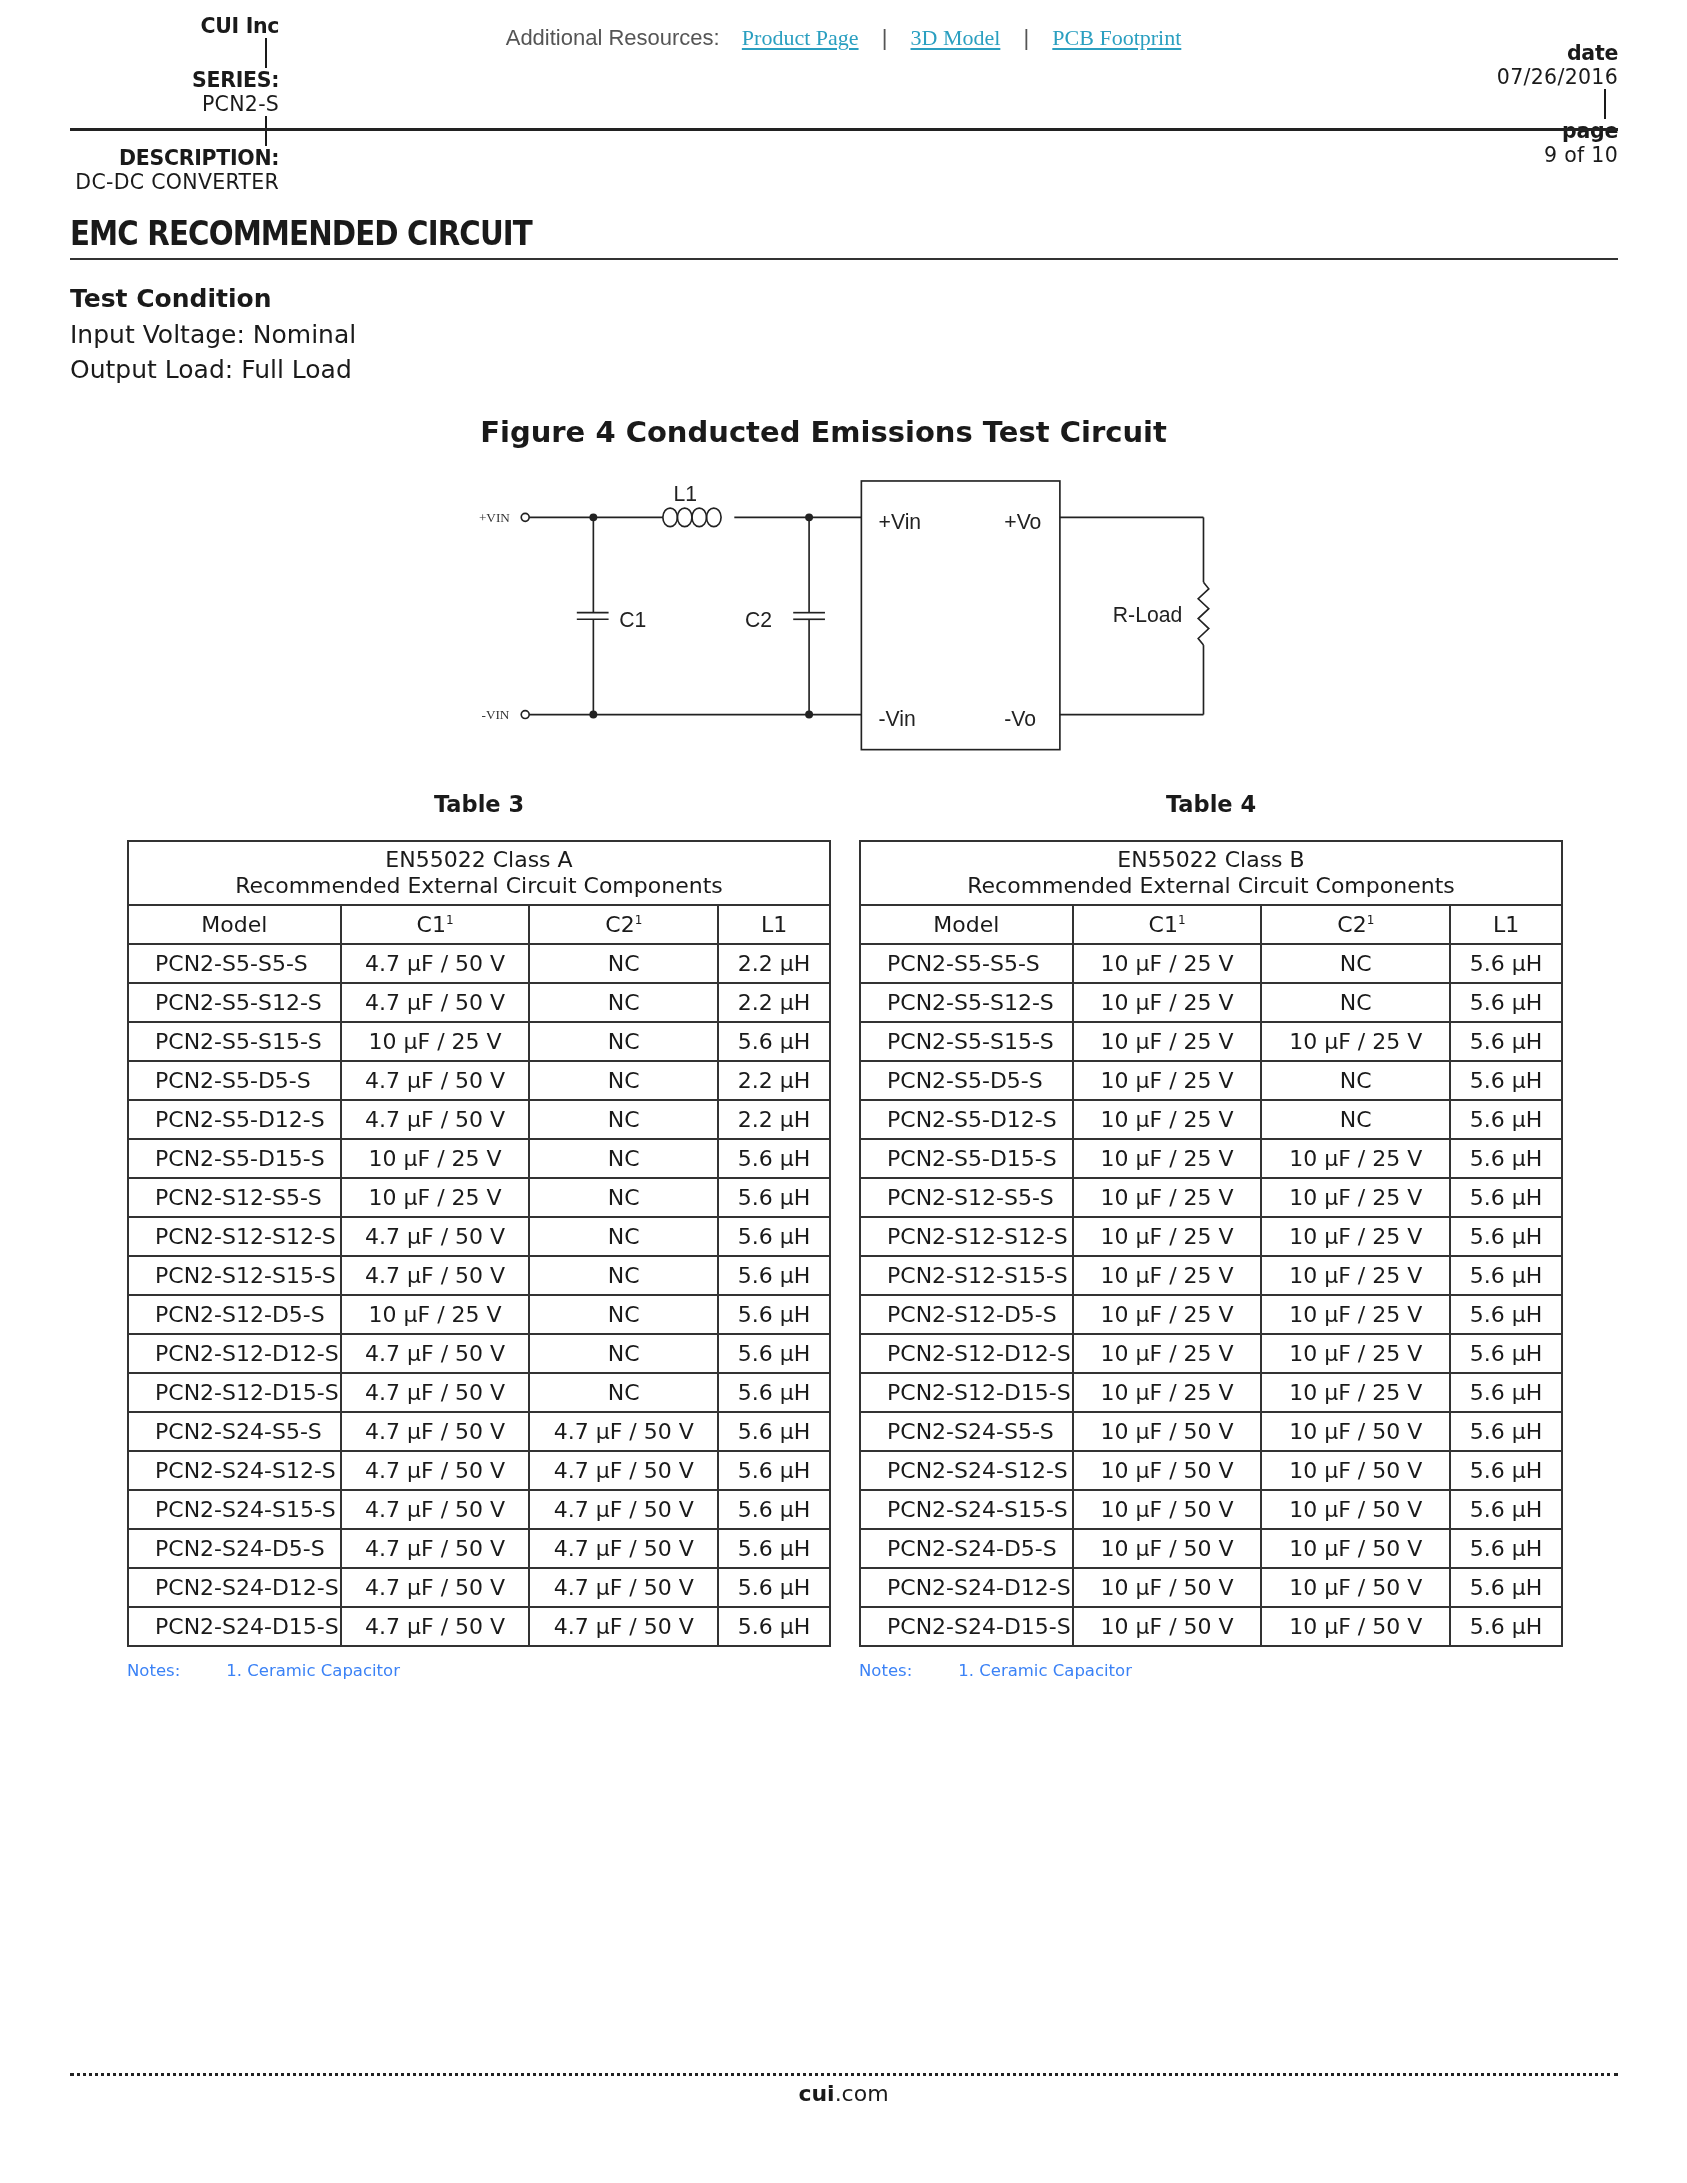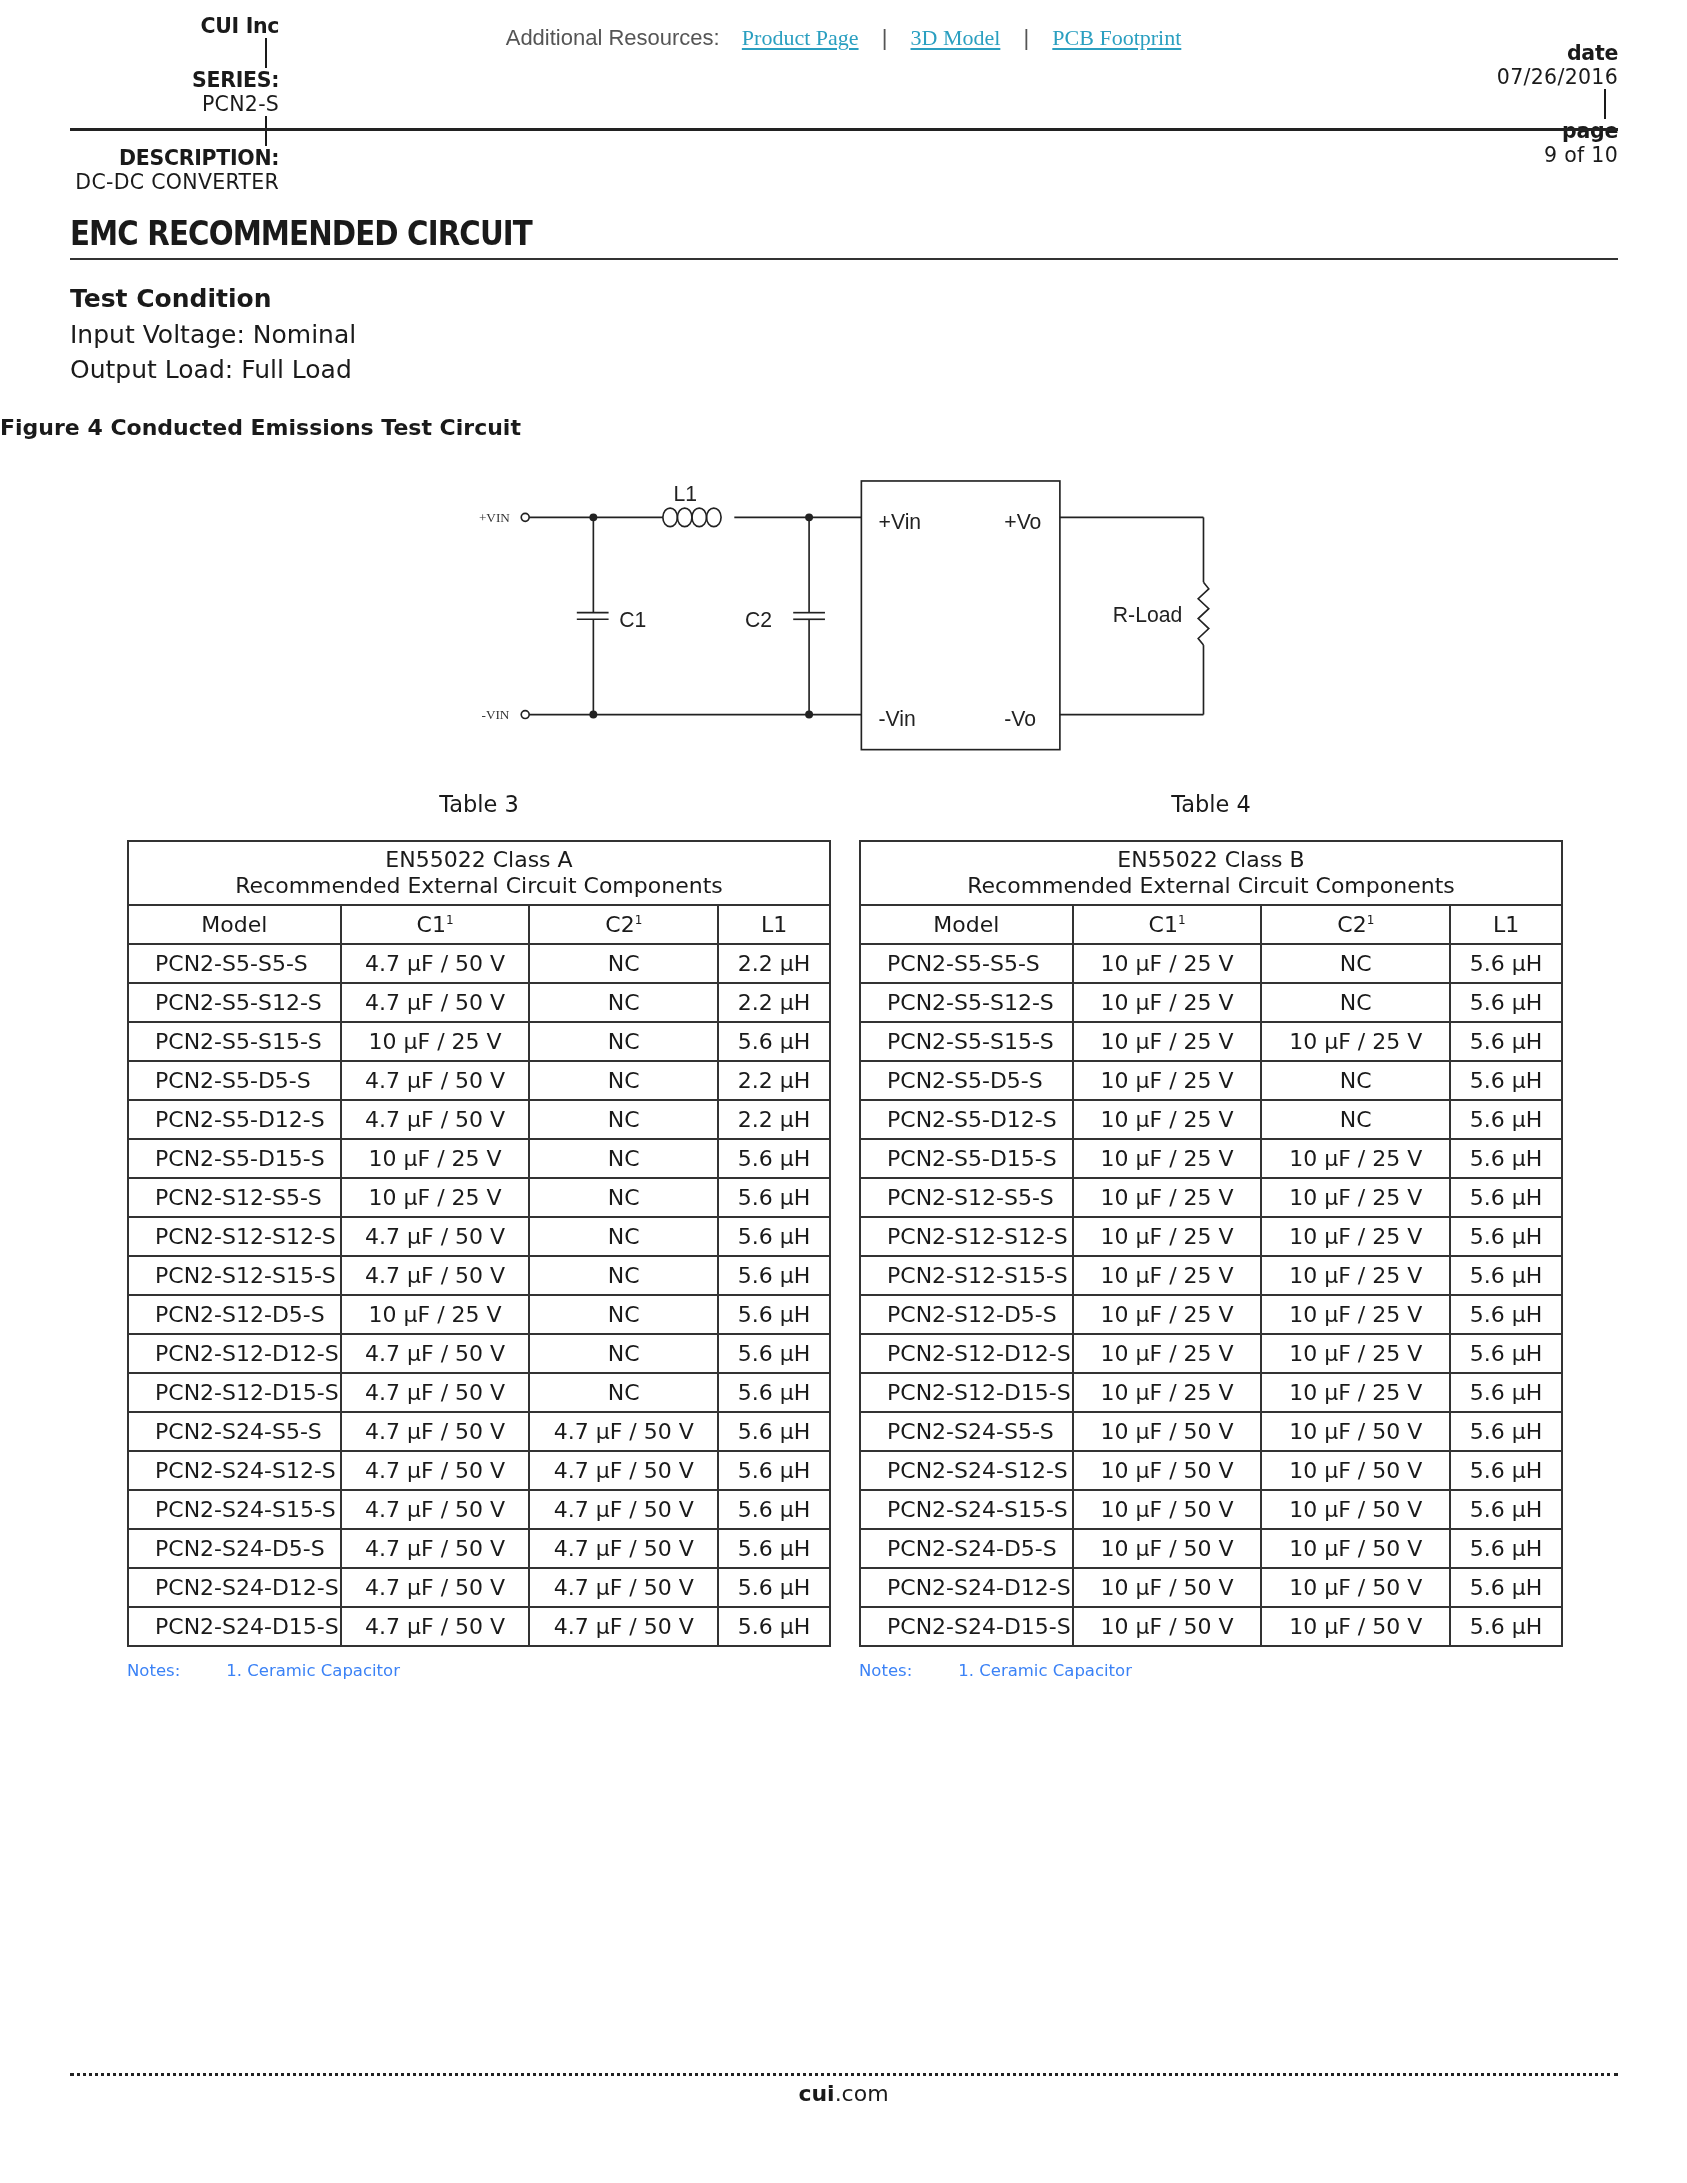--- a/index.html
+++ b/index.html
@@ -22,27 +22,27 @@
 
   
   .section-title { top: 213px; left: 70px; font-family: "DejaVu Sans", sans-serif; font-weight: bold; font-size: 34px; letter-spacing: -1px; color: #1a1a1a; transform: scaleX(0.86); transform-origin: left; }
   .rule-section { top: 258px; left: 70px; width: 1548px; height: 2px; background: #333; }
 
   .tc-title { top: 284px; left: 70px; font-size: 25px; font-weight: bold; }
   .tc-line { left: 70px; font-size: 25px; }
   .tc-1 { top: 320px; }
   .tc-2 { top: 355px; }
 
-  .fig-title { top: 415px; left: 0; width: 1647px; font-size: 22px; font-weight: bold; }
+  .fig-title { top: 415px; left: 0; width: 1647px; text-align: center; font-size: 29px; font-weight: bold; }
 
   
   .circuit { top: 463px; left: 463px; width: 761px; height: 298px; }
 
   
-  .tbl-label { font-size: 22.5px; font-weight: normal; text-align: center; }
+  .tbl-label { font-size: 22.5px; font-weight: bold; text-align: center; }
   .tbl { position: absolute; border-collapse: collapse; font-family: "DejaVu Sans", sans-serif; font-size: 22px; color: #1a1a1a; }
   .tbl td, .tbl th { border: 2px solid #333; padding: 0; height: 37px; font-weight: normal; }
   .tbl .cap { height: 62px; text-align: center; line-height: 26.5px; }
   .tbl .hdr th { text-align: center; height: 37px; }
   .tbl td.model { text-align: left; padding-left: 26px; }
   .tbl td.c { text-align: center; }
   .tbl sup { font-size: 12px; }
   .notes { font-size: 16.5px; color: #3b82f6; }
   .notes span.n2 { margin-left: 46px; }
 

